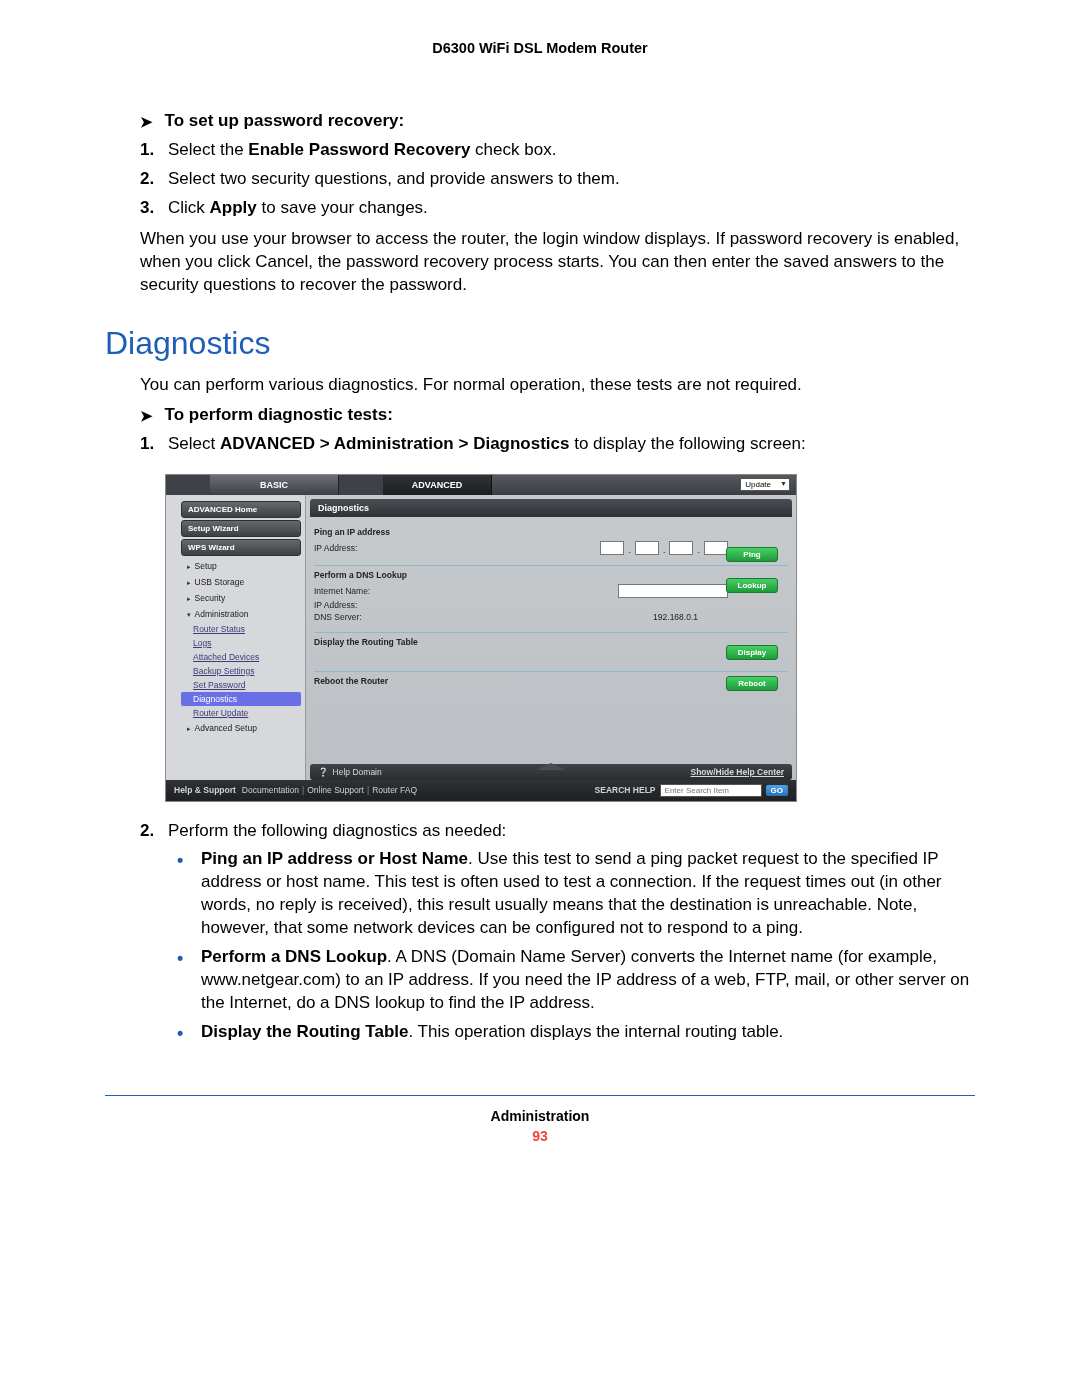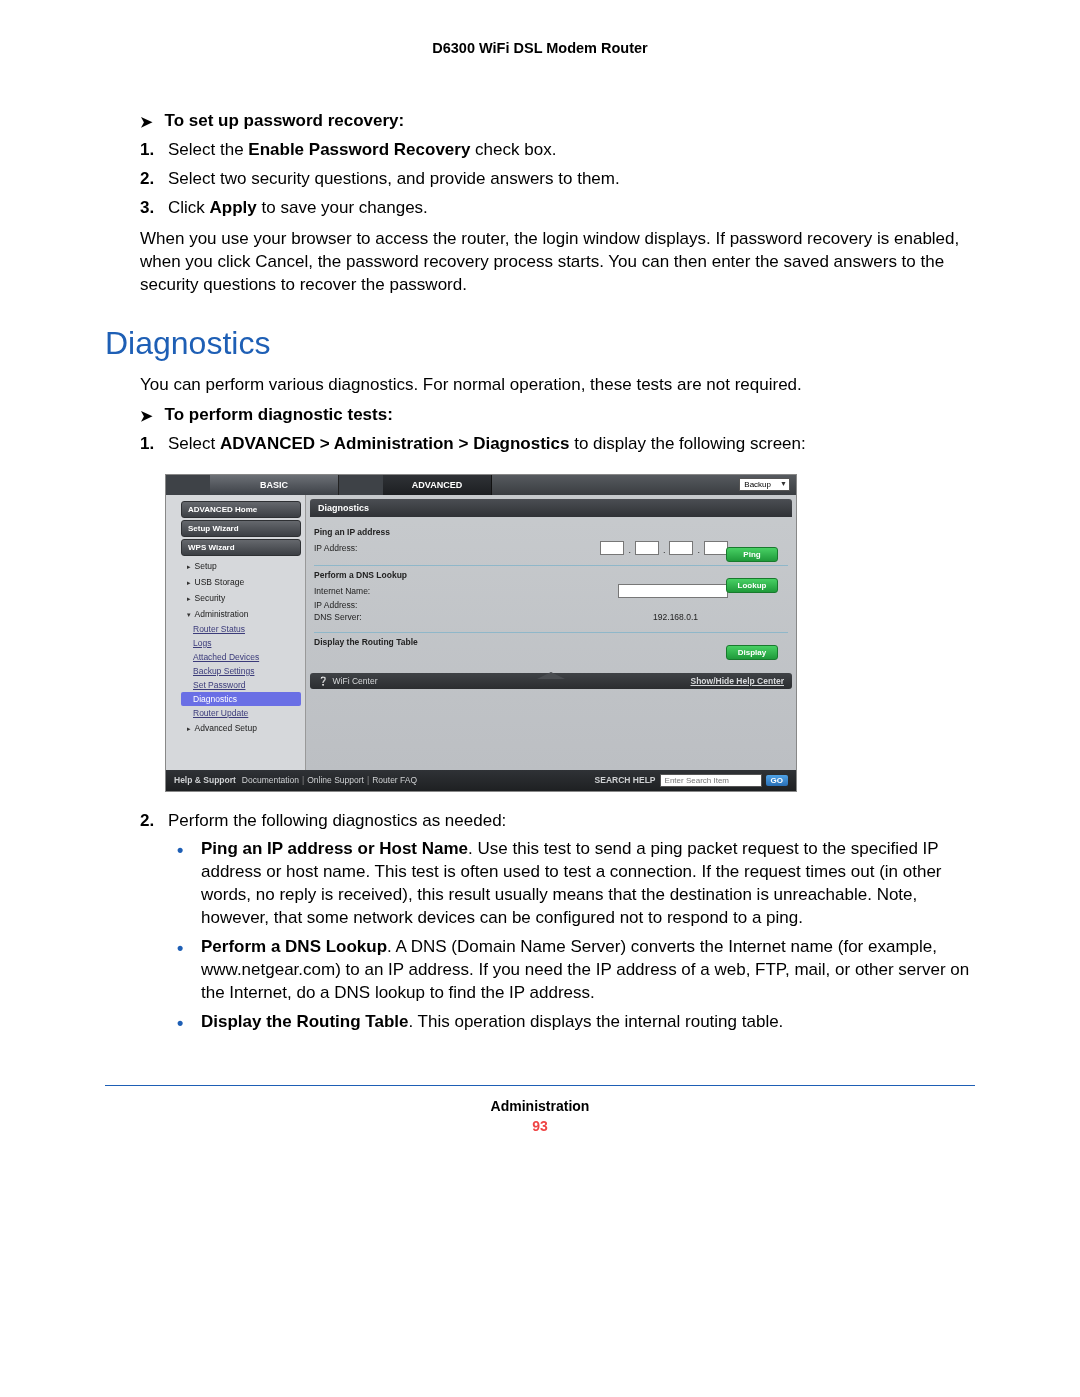--- a/index.html
+++ b/index.html
@@ -365,21 +365,21 @@
       </span>
     </li>
   </ol>
 
   <div class="figure">
     <div class="fig-tabs">
       <div class="tab basic">BASIC</div>
       <div class="tab adv">ADVANCED</div>
       <div class="tab-spacer"></div>
       <div class="lang">
-        <div class="lang-box">Backup</div>
+        <div class="lang-box">Update</div>
       </div>
     </div>
     <div class="fig-body">
       <div class="sidebar">
         <div class="side-pill">ADVANCED Home</div>
         <div class="side-pill">Setup Wizard</div>
         <div class="side-pill">WPS Wizard</div>
         <div class="side-item">Setup</div>
         <div class="side-item">USB Storage</div>
         <div class="side-item">Security</div>
@@ -427,25 +427,29 @@
             <span style="margin-left:auto;margin-right:90px">192.168.0.1</span>
           </div>
           <div class="btn-r" style="top:12px">Lookup</div>
         </div>
 
         <div class="section" style="position:relative;padding-bottom:18px">
           <div class="sec-title">Display the Routing Table</div>
           <div class="btn-r" style="top:12px">Display</div>
         </div>
 
+        <div class="section" style="position:relative;padding-bottom:70px">
+          <div class="sec-title">Reboot the Router</div>
+          <div class="btn-r" style="top:4px">Reboot</div>
+        </div>
 
         <div class="help-bar">
           <div class="tri"></div>
           <span style="margin-right:4px">❔</span>
-          <span>WiFi Center</span>
+          <span>Help Domain</span>
           <span class="right">Show/Hide Help Center</span>
         </div>
       </div>
     </div>
     <div class="support-bar">
       <span style="font-weight:bold">Help &amp; Support</span>
       <span style="width:6px"></span>
       <span>Documentation</span>
       <span class="sep">|</span>
       <span>Online Support</span>

